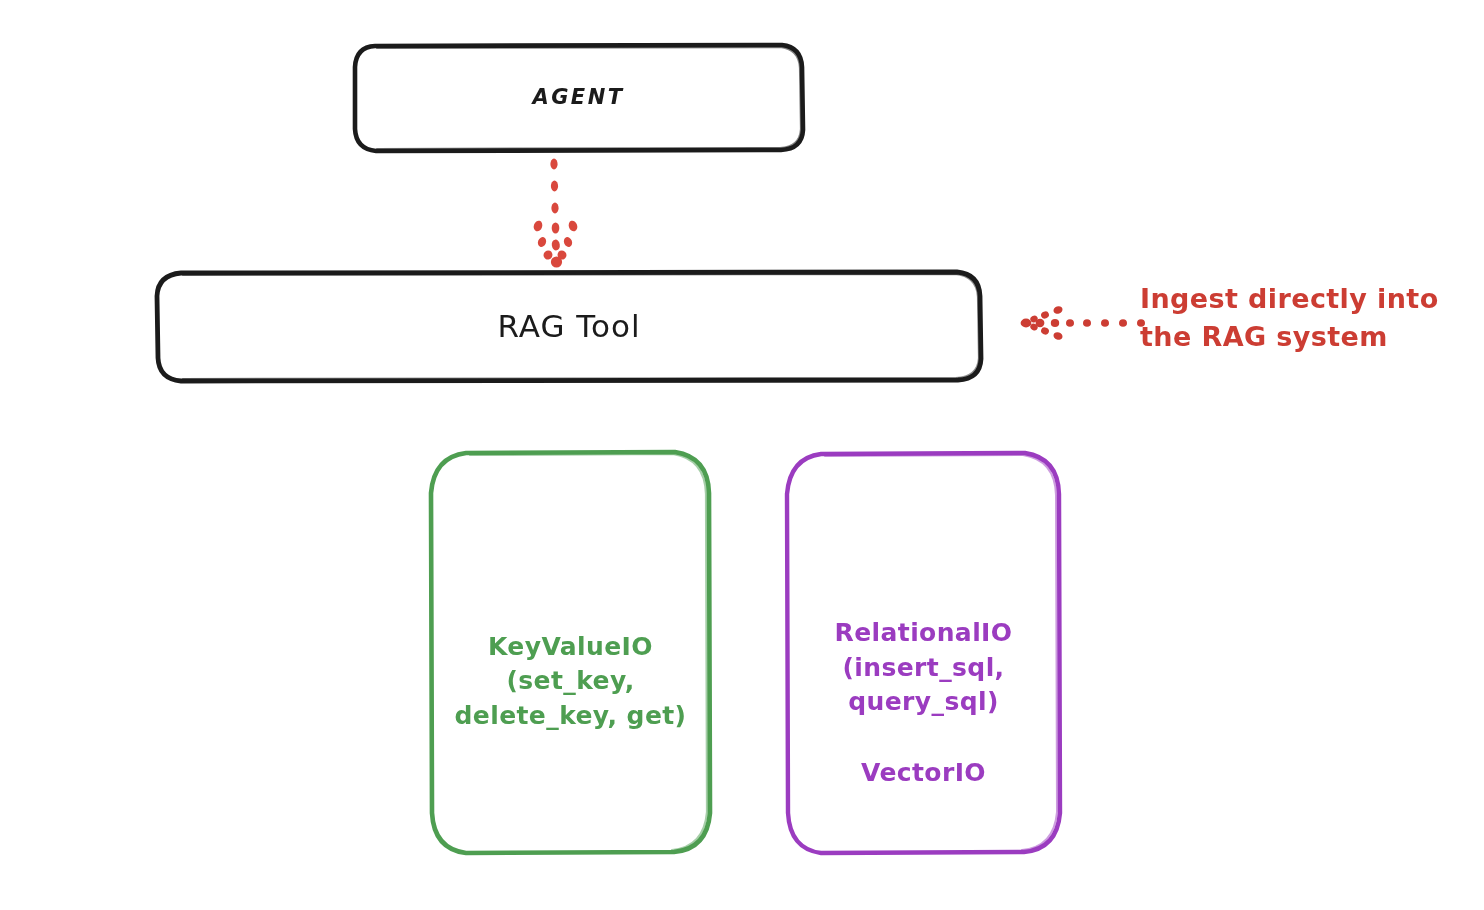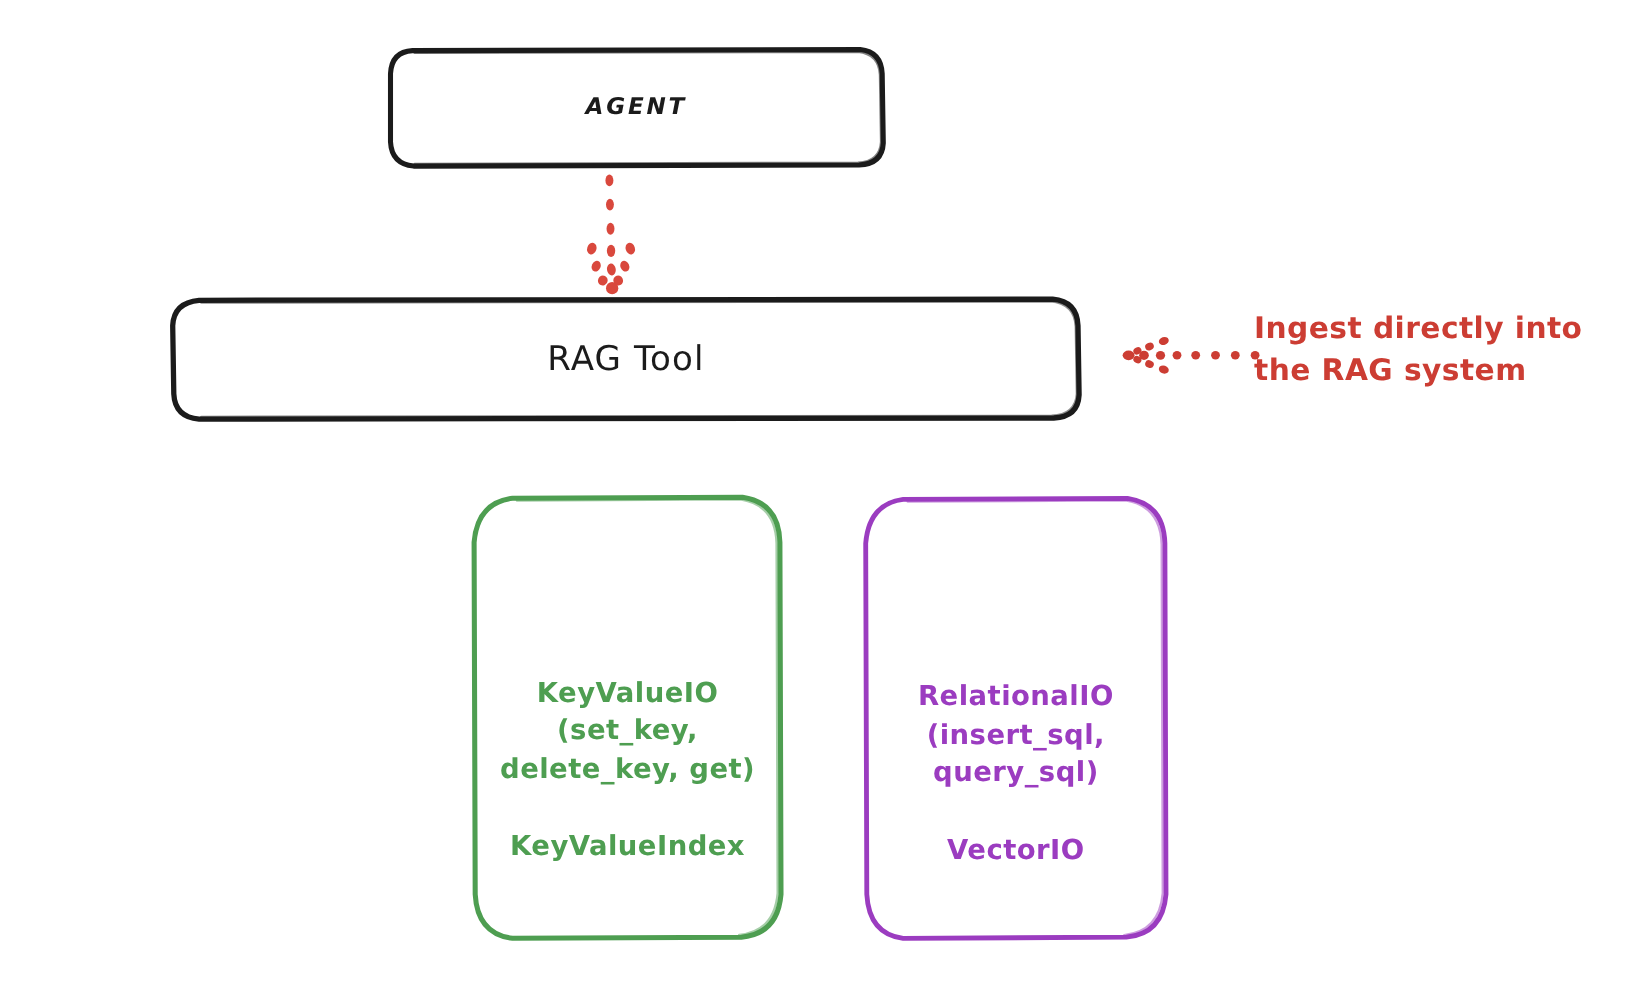--- a/index.html
+++ b/index.html
@@ -205,21 +205,20 @@
       <svg viewBox="0 0 285 407" preserveAspectRatio="none">
         <path d="M 38,4 L 247,3 Q 280,8 281,44 L 282,364 Q 279,400 246,403 L 38,404 Q 6,400 4,364 L 3,44 Q 6,8 38,4 Z" fill="none" stroke="#4e9e51" stroke-width="4.6" stroke-linecap="round" stroke-linejoin="round"></path>
         <path d="M 42,6 L 245,5 Q 277,10 278,45 L 279,363 Q 276,398 244,401" fill="none" stroke="#4e9e51" stroke-width="2.2" stroke-linecap="round" opacity="0.5"></path>
       </svg>
     </div>
     <div class="leaf-inner">
       <div class="node-label">KeyValueIO
 (set_key,
 delete_key, get)</div>
       <div class="leaf-gap"></div>
-      <div class="node-label">KeyValueIndex</div>
     </div>
   </div>
 
   <div class="node leaf" id="relationalio-node">
     <div class="node-outline">
       <svg viewBox="0 0 279 406" preserveAspectRatio="none">
         <path d="M 37,4 L 241,3 Q 274,8 275,44 L 276,363 Q 273,399 240,402 L 37,403 Q 6,399 4,363 L 3,44 Q 6,8 37,4 Z" fill="none" stroke="#9b3cc0" stroke-width="4.4" stroke-linecap="round" stroke-linejoin="round"></path>
         <path d="M 41,6 L 239,5 Q 271,10 272,45 L 273,362 Q 270,397 238,400" fill="none" stroke="#9b3cc0" stroke-width="2.0" stroke-linecap="round" opacity="0.5"></path>
       </svg>
     </div>

